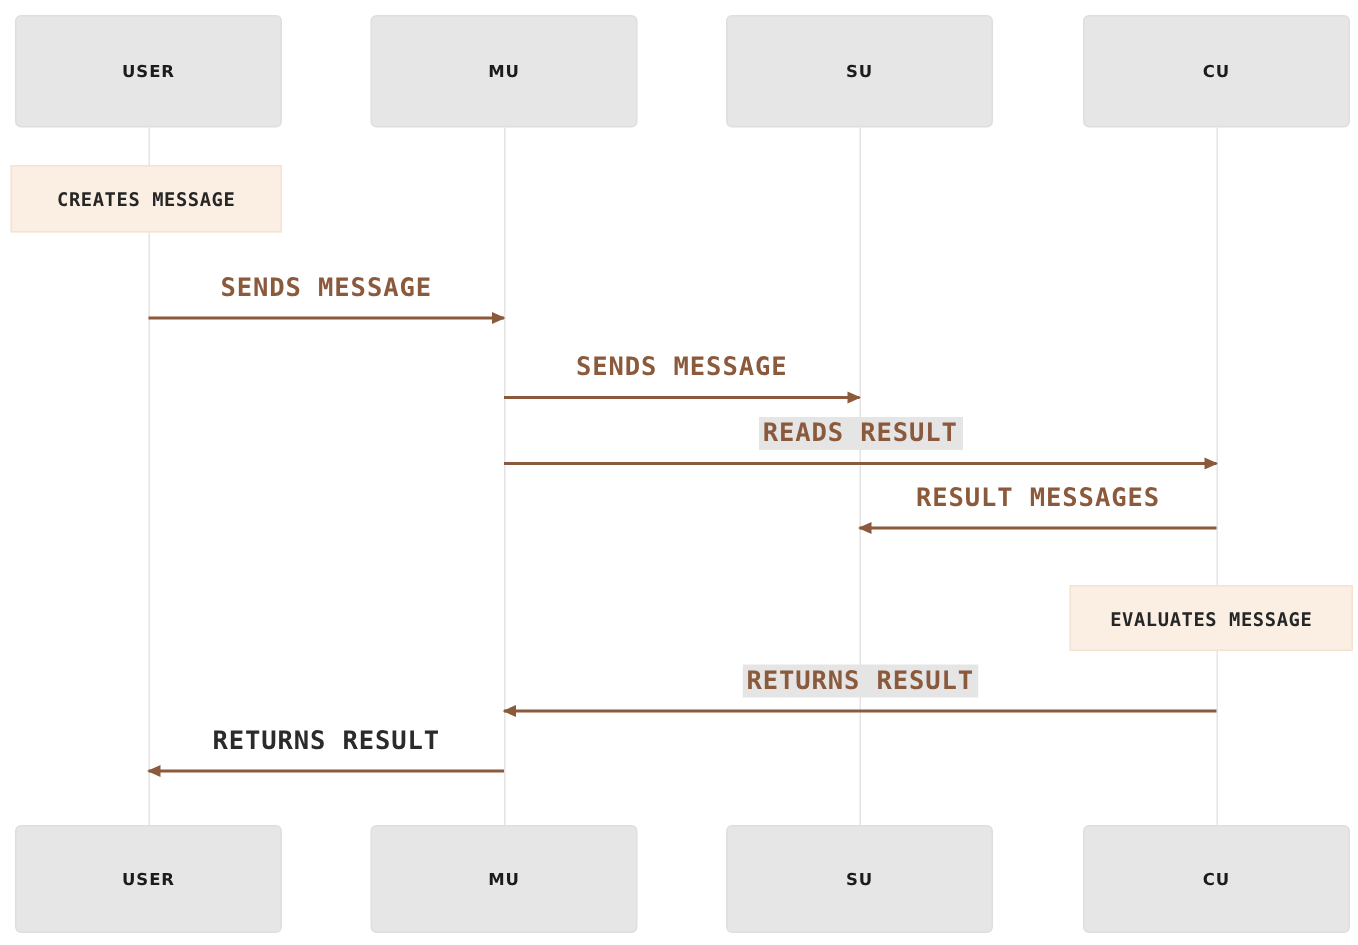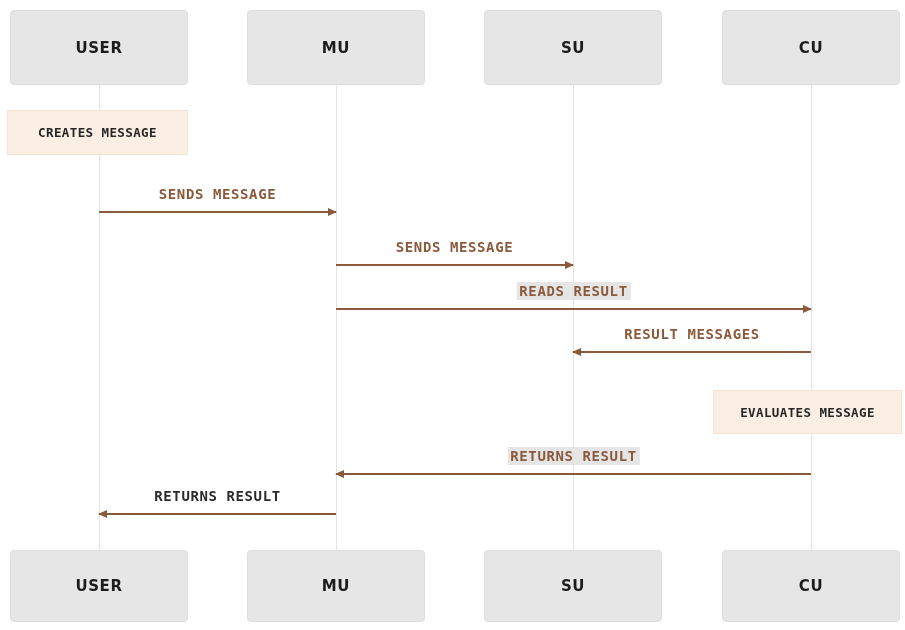--- a/index.html
+++ b/index.html
@@ -34,21 +34,21 @@
     background: #e6e6e6;
     border: 1px solid #dedede;
     border-radius: 4px;
     box-sizing: border-box;
     display: flex;
     align-items: center;
     justify-content: center;
   }
   .participant .plabel {
     font-family: "DejaVu Sans", "Liberation Sans", sans-serif;
-    font-size: 15px;
+    font-size: 11px;
     font-weight: 600;
     color: #1c1c1c;
     letter-spacing: 0.6px;
   }
 
   
   .note {
     position: absolute;
     background: #faefe2;
     border: 1px solid #f2e3d2;
@@ -94,21 +94,21 @@
   .arrowhead.left {
     left: -1px;
     border-right: 9px solid #8b5a3c;
   }
   .msg-label {
     position: absolute;
     bottom: 8px;
     left: 50%;
     transform: translateX(-50%);
     font-family: "DejaVu Sans Mono", "Liberation Mono", monospace;
-    font-size: 14px;
+    font-size: 17px;
     font-weight: 700;
     letter-spacing: 0.6px;
     white-space: nowrap;
     color: #8b5a3c;
     padding: 1px 3px;
   }
   .msg-label.highlight {
     background: #e5e5e5;
   }
   .msg-label.dark {

